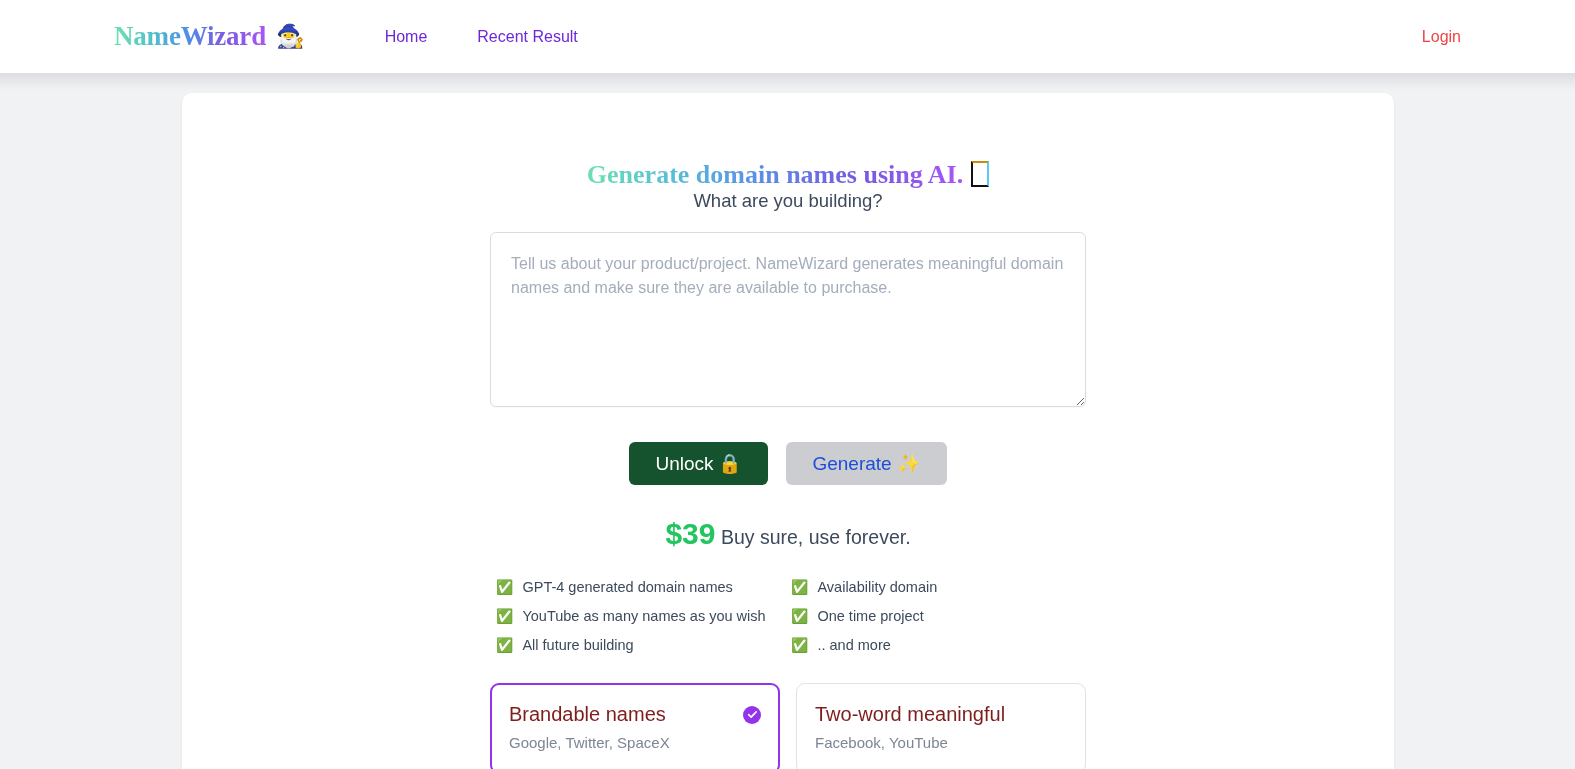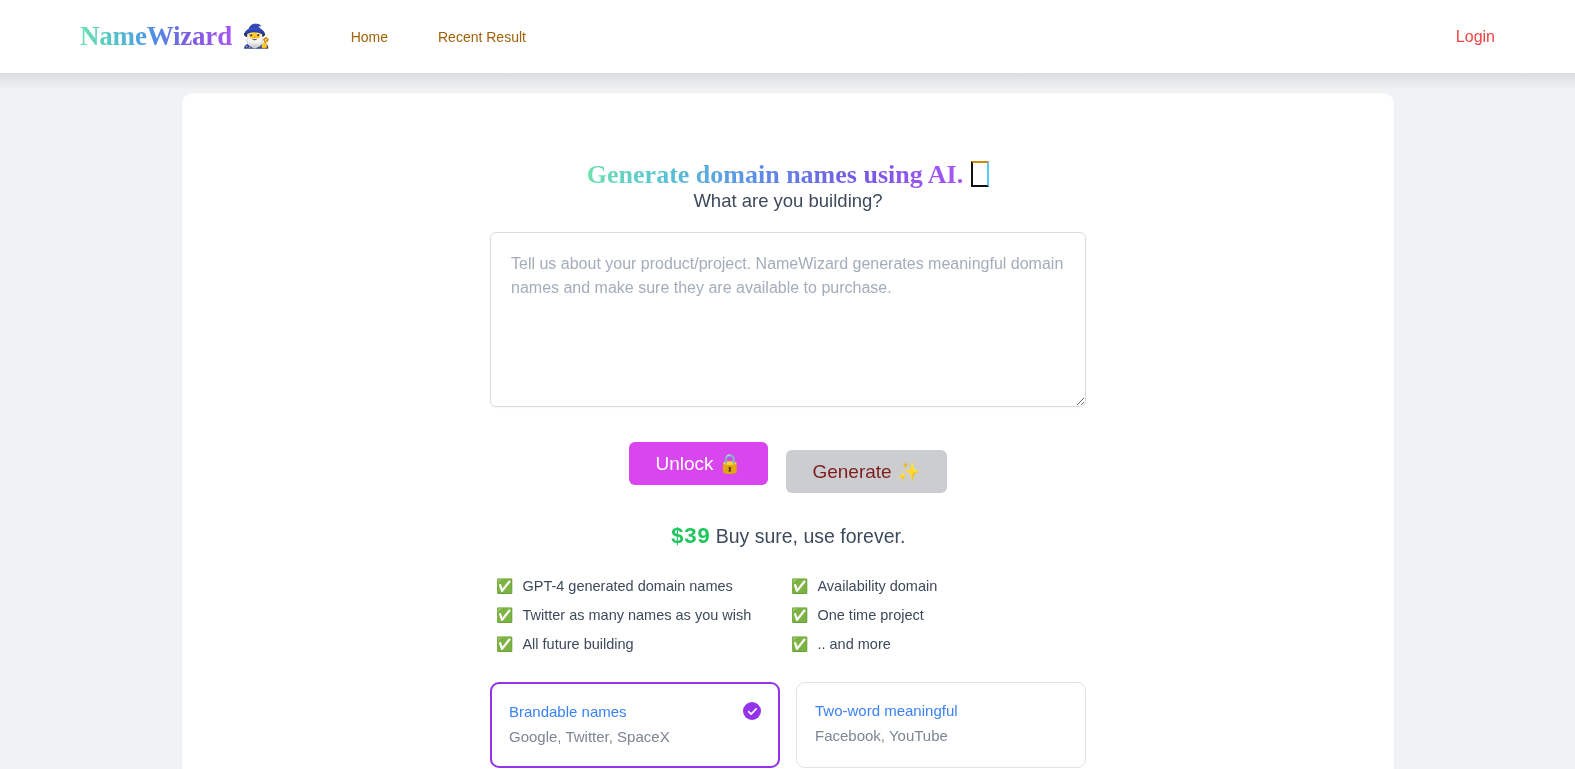--- a/index.html
+++ b/index.html
@@ -16,21 +16,21 @@
     color: #333;
     -webkit-font-smoothing: antialiased;
   }
 
   
   .header {
     height: 73px;
     background: #ffffff;
     display: flex;
     align-items: center;
-    padding: 0 80px;
+    padding: 0 114px;
     position: relative;
     z-index: 5;
   }
 
   .brand {
     display: flex;
     align-items: center;
     gap: 10px;
     margin-right: 80px;
     cursor: pointer;
@@ -55,22 +55,22 @@
     line-height: 1;
   }
 
   .nav {
     display: flex;
     align-items: center;
     gap: 50px;
   }
 
   .nav-link {
-    color: #a16207;
-    font-size: 14px;
+    color: #6d28d9;
+    font-size: 16px;
     text-decoration: none;
     cursor: pointer;
     white-space: nowrap;
   }
 
   .nav-spacer { flex: 1; }
 
   .login-btn {
     color: #ef4444;
     font-size: 16px;
@@ -185,43 +185,41 @@
     font-family: "Liberation Sans", sans-serif;
     font-size: 19px;
     padding: 0 26px;
     height: 43px;
     line-height: 43px;
     cursor: pointer;
     white-space: nowrap;
   }
 
   .btn-unlock {
-    background: #d946ef;
+    background: #14532d;
     color: #ffffff;
   }
 
   .btn-generate {
     background: #cbcdd1;
-    color: #7f1d1d;
+    color: #1d4ed8;
     cursor: default;
-    margin-top: 8px;
   }
 
   .price-line {
     text-align: center;
     margin-top: 32px;
     font-size: 19.5px;
     color: #3d4a5c;
   }
 
   .price-amount {
     color: #22c55e;
     font-weight: bold;
-    font-size: 22px;
-    font-family: Liberation Mono, monospace;
+    font-size: 30px;
   }
 
   .features {
     display: flex;
     margin-top: 28px;
     padding-left: 6px;
   }
 
   .feature-col {
     width: 300px;
@@ -264,22 +262,22 @@
     padding: 18px 17px 21px 17px;
   }
 
   .opt-head {
     display: flex;
     align-items: center;
     justify-content: space-between;
   }
 
   .opt-title {
-    font-size: 15px;
-    color: #3b82f6;
+    font-size: 20px;
+    color: #7f1d1d;
   }
 
   .opt-sub {
     font-size: 15px;
     color: #7c8694;
     margin-top: 8px;
   }
 
   .opt-check {
     width: 18px;
@@ -339,21 +337,21 @@
       </div>
 
       <div class="features">
         <div class="feature-col">
           <div class="feature">
             <span class="check-emoji">✅</span>
             <span>GPT-4 generated domain names</span>
           </div>
           <div class="feature">
             <span class="check-emoji">✅</span>
-            <span>Twitter as many names as you wish</span>
+            <span>YouTube as many names as you wish</span>
           </div>
           <div class="feature">
             <span class="check-emoji">✅</span>
             <span>All future building</span>
           </div>
         </div>
 
         <div class="feature-col">
           <div class="feature">
             <span class="check-emoji">✅</span>

